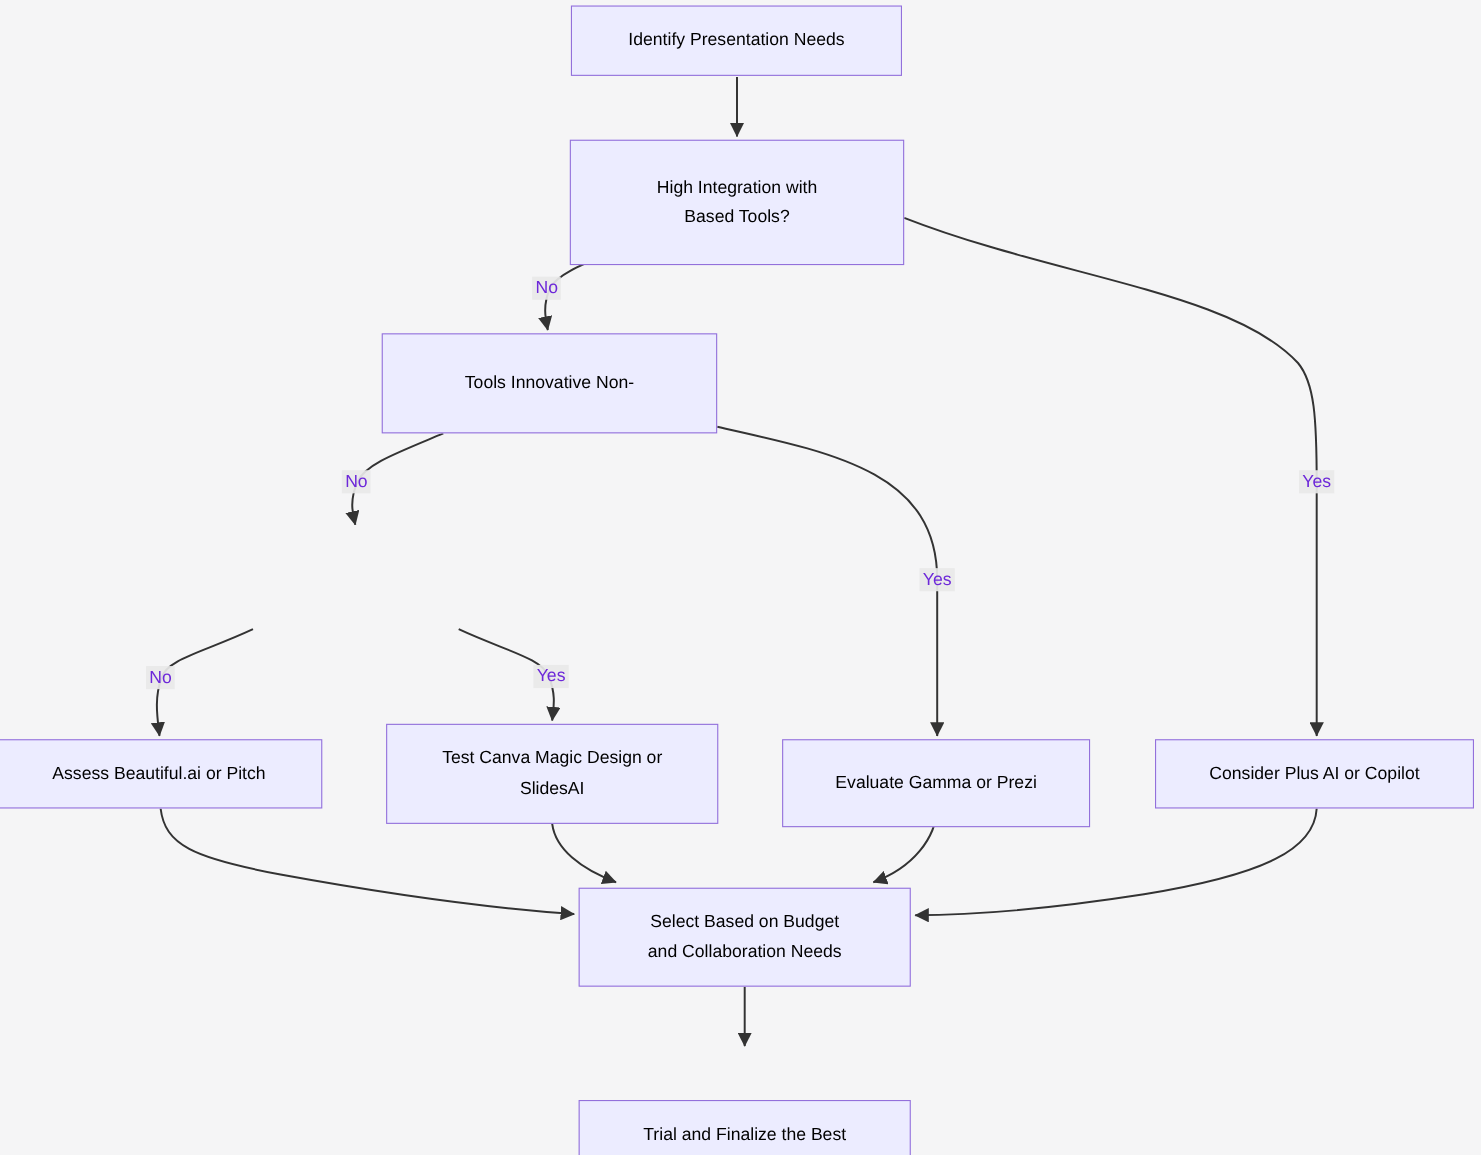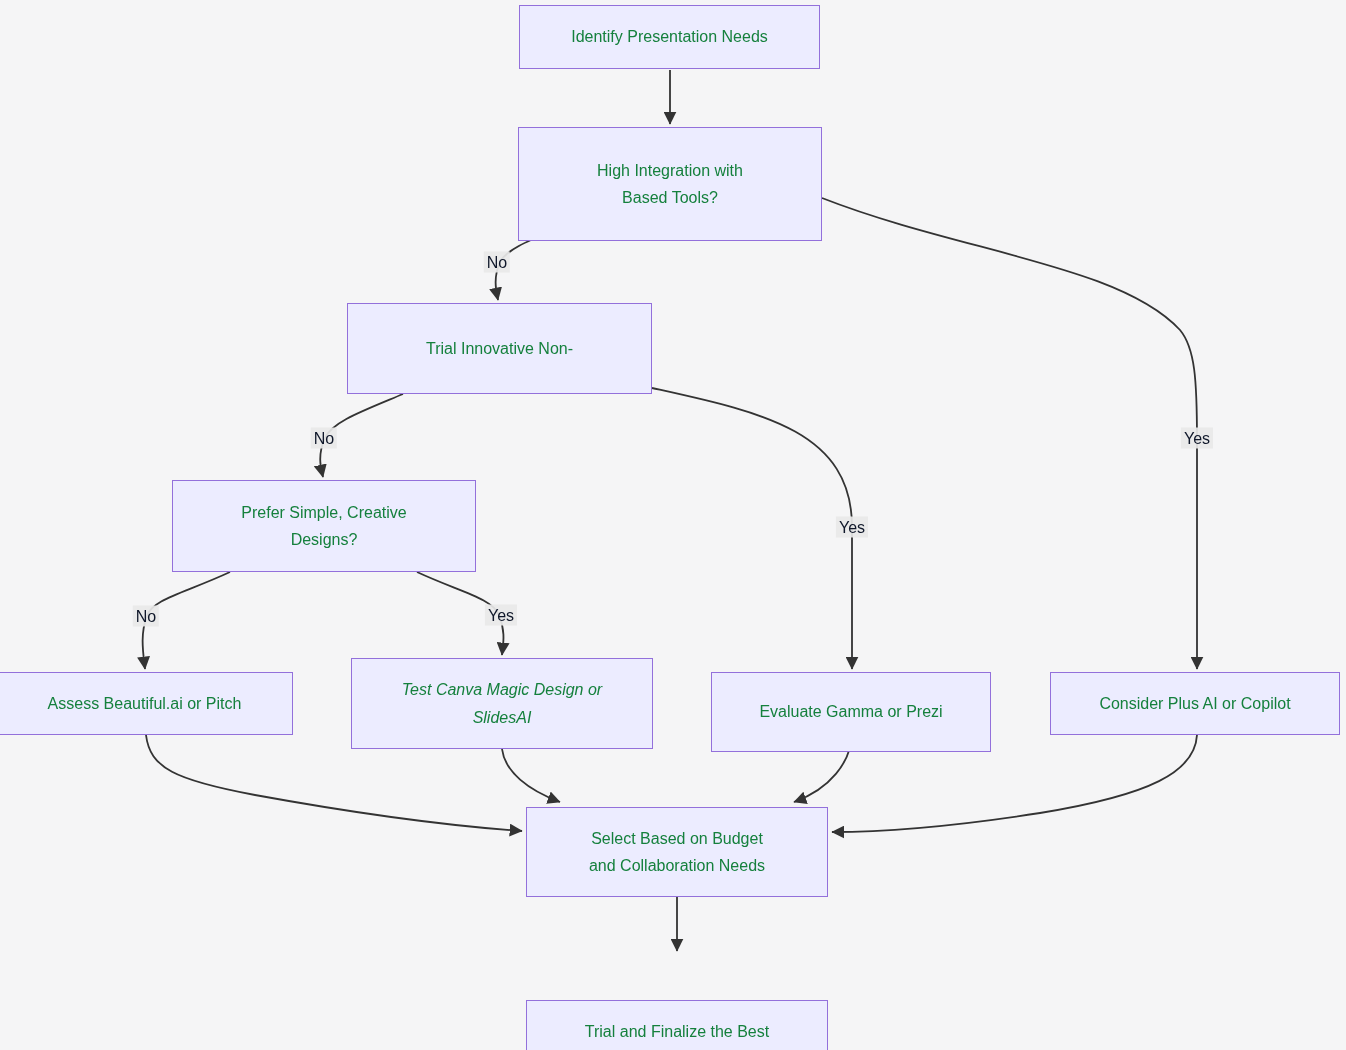--- a/index.html
+++ b/index.html
@@ -19,34 +19,34 @@
   .edge-path {
     fill: none;
     stroke: #333333;
     stroke-width: 1.8px;
   }
   .node {
     position: absolute;
     box-sizing: border-box;
     background: #ECECFF;
     border: 1px solid #9370DB;
-    color: #15803d;
+    color: #000000;
     font-size: 16px;
     line-height: 27.5px;
     display: flex;
     align-items: center;
     justify-content: center;
     text-align: center;
   }
   .node-label { width: 100%; }
   .edge-label {
     position: absolute;
     transform: translate(-50%, -50%);
     background: rgba(232, 232, 232, 0.92);
-    color: #0f172a;
+    color: #6d28d9;
     font-size: 16px;
     line-height: 19px;
     padding: 1px 3px;
     white-space: nowrap;
   }
 </style>
 </head>
 <body>
 
 <div class="canvas">
@@ -79,38 +79,32 @@
 
   <div class="node" style="left:518px; top:127px; width:304px; height:114px;">
     <div class="node-label">
       <div>High Integration with</div>
       <div>Based Tools?</div>
     </div>
   </div>
 
   <div class="node" style="left:347px; top:303px; width:305px; height:91px;">
     <div class="node-label">
-      <div>Trial Innovative Non-</div>
+      <div>Tools Innovative Non-</div>
     </div>
   </div>
 
-  <div class="node" style="left:172px; top:480px; width:304px; height:92px;">
-    <div class="node-label">
-      <div>Prefer Simple, Creative</div>
-      <div>Designs?</div>
-    </div>
-  </div>
 
   <div class="node" style="left:-4px; top:672px; width:297px; height:63px;">
     <div class="node-label">
       <div>Assess Beautiful.ai or Pitch</div>
     </div>
   </div>
 
-  <div class="node" style="left:351px; top:658px; width:302px; height:91px;font-style:italic;">
+  <div class="node" style="left:351px; top:658px; width:302px; height:91px;">
     <div class="node-label">
       <div>Test Canva Magic Design or</div>
       <div>SlidesAI</div>
     </div>
   </div>
 
   <div class="node" style="left:711px; top:672px; width:280px; height:80px;">
     <div class="node-label">
       <div>Evaluate Gamma or Prezi</div>
     </div>

